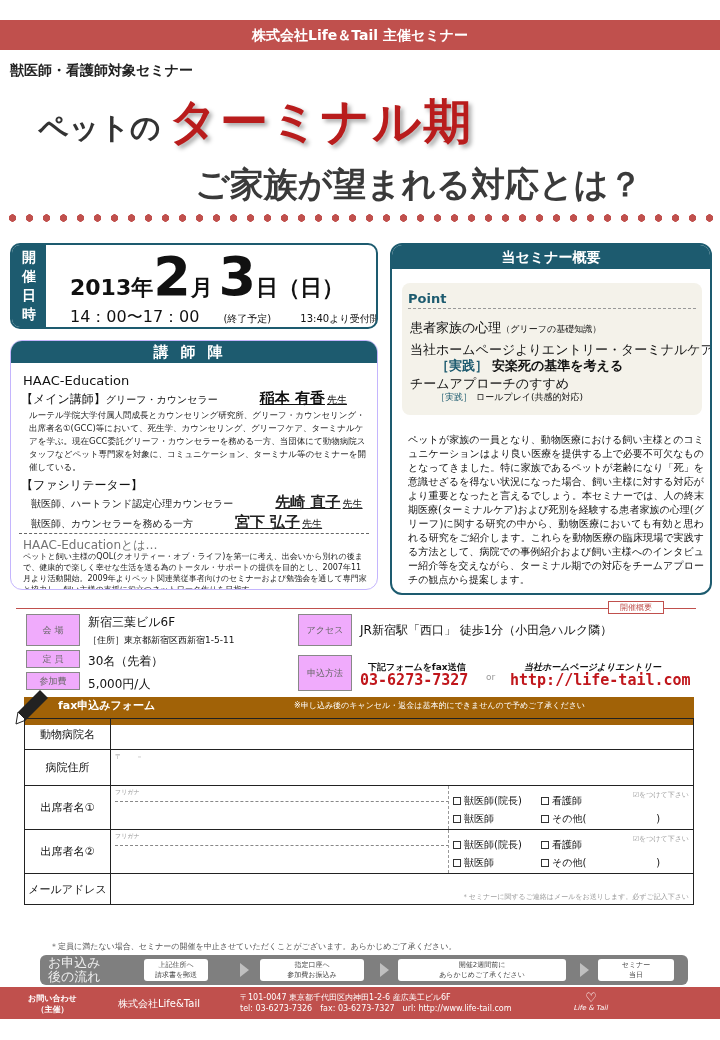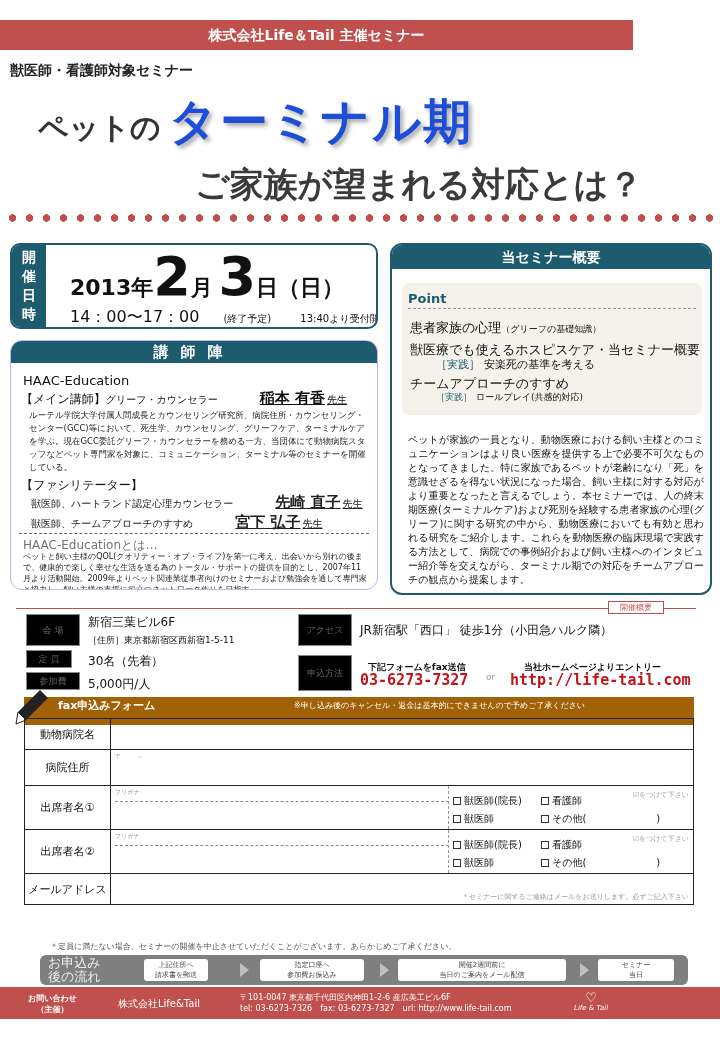--- a/index.html
+++ b/index.html
@@ -1,24 +1,24 @@
 <!DOCTYPE html>
 <html><head>
 <meta charset="utf-8">
 <style>
   * { box-sizing: border-box; margin: 0; padding: 0; }
   html, body { width: 720px; height: 1040px; background: #fff; overflow: hidden; }
   body { font-family: "DejaVu Sans", "Liberation Sans", sans-serif; color: #222; position: relative; }
 
-  .topband { position: absolute; left: 0; top: 20px; width: 633px; height: 30px; background: #c0504d;
+  .topband { position: absolute; left: 0; top: 20px; width: 720px; height: 30px; background: #c0504d;
     color: #fff; font-size: 14px; text-align: center; line-height: 30px; font-weight: bold; }
   .audience { position: absolute; left: 10px; top: 62px; font-size: 14px; font-weight: bold; color: #222; }
   .title1 { position: absolute; left: 38px; top: 90px; white-space: nowrap; }
   .title1 .small { font-size: 30px; font-weight: bold; color: #333; }
-  .title1 .big { font-size: 48px; font-weight: bold; color: #1d4ed8; text-shadow: 3px 3px 4px #aaa; margin-left: 8px; letter-spacing: 2px; }
+  .title1 .big { font-size: 48px; font-weight: bold; color: #b91c1c; text-shadow: 3px 3px 4px #aaa; margin-left: 8px; letter-spacing: 2px; }
   .title2 { position: absolute; left: 195px; top: 162px; font-size: 34px; font-weight: bold; color: #3a3a3a; white-space: nowrap; }
   .dots { position: absolute; left: 0; top: 213px; width: 720px; height: 10px;
     background-image: radial-gradient(circle, #c0504d 3.5px, transparent 4px);
     background-size: 17px 10px; background-position: 4px 0; }
 
   .datebox { position: absolute; left: 10px; top: 243px; width: 368px; height: 86px; border: 2px solid #1d5b6f; border-radius: 10px; overflow: hidden; }
   .datebox .lab { position: absolute; left: 0; top: 0; width: 34px; height: 100%; background: #1d5b6f; color: #fff; font-weight: bold; font-size: 14px;
     display: flex; flex-direction: column; justify-content: center; align-items: center; line-height: 19px; }
   .datebox .dateline { position: absolute; left: 58px; top: 4px; font-weight: bold; white-space: nowrap; color: #111; }
   .dateline .s { font-size: 22px; }
@@ -41,31 +41,31 @@
   .lecturers .abouth { position: absolute; left: 12px; top: 196px; font-size: 12px; color: #737373; }
   .lecturers .about { position: absolute; left: 12px; top: 210px; width: 346px; font-size: 8px; line-height: 11px; color: #222; }
 
   .overview { position: absolute; left: 390px; top: 243px; width: 322px; height: 352px; border: 2px solid #1d5b6f; border-radius: 12px; overflow: hidden; }
   .overview .head { background: #1d5b6f; color: #fff; text-align: center; font-weight: bold; font-size: 14px; height: 24px; line-height: 24px; }
   .overview .pointbox { position: absolute; left: 10px; top: 38px; width: 300px; height: 132px; background: #f4f2ea; border-radius: 8px; }
   .pointbox .ph { position: absolute; left: 6px; top: 8px; font-weight: bold; color: #1d5b6f; font-size: 13px; }
   .pointbox .pline { position: absolute; left: 6px; right: 6px; top: 25px; border-top: 1px dashed #999; }
   .pointbox .p1 { position: absolute; left: 8px; top: 36px; font-size: 13px; color: #111; white-space: nowrap; }
   .pointbox .p2 { position: absolute; left: 8px; top: 58px; font-size: 13px; color: #111; white-space: nowrap; }
-  .pointbox .p2s { position: absolute; left: 34px; top: 74px; font-size: 11px; color: #111; white-space: nowrap; }
+  .pointbox .p2s { position: absolute; left: 34px; top: 74px; font-size: 13px; color: #111; white-space: nowrap; font-weight: bold; }
   .pointbox .p3 { position: absolute; left: 8px; top: 92px; font-size: 13px; color: #111; white-space: nowrap; }
   .pointbox .p3s { position: absolute; left: 34px; top: 108px; font-size: 9px; color: #111; white-space: nowrap; }
   .sub { font-size: 9px; }
   .jissen { color: #1d5b6f; margin-right: 4px; }
   .overview .desc { position: absolute; left: 16px; top: 188px; width: 296px; font-size: 10px; line-height: 14px; color: #111; text-align: justify; }
 
   .redline { position: absolute; left: 16px; top: 608px; width: 680px; border-top: 1px solid #c0504d; }
   .kaisai-tag { position: absolute; left: 608px; top: 601px; width: 56px; height: 13px; background: #fff; border: 1px solid #c0504d; color: #c0504d; font-size: 8px; text-align: center; line-height: 11px; }
 
-  .ilab { position: absolute; border: 1px solid #888; background: #000000; color: #666; font-size: 9px; display: flex; align-items: center; justify-content: center; }
+  .ilab { position: absolute; border: 1px solid #888; background: #f0abfc; color: #666; font-size: 9px; display: flex; align-items: center; justify-content: center; }
   .ival { position: absolute; font-size: 12px; color: #111; white-space: nowrap; }
   .ival.small { font-size: 9px; }
   .tel-red { position: absolute; font-size: 15px; font-weight: bold; color: #c0161b; white-space: nowrap; font-family: "DejaVu Sans Mono", monospace; }
   .or { position: absolute; font-size: 9px; color: #999; }
 
   .formbar { position: absolute; left: 24px; top: 697px; width: 670px; height: 28px; background: #a16207; color: #fff; }
   .formbar .t { position: absolute; left: 34px; top: 1px; font-weight: bold; font-size: 11px; }
   .formbar .n { position: absolute; left: 270px; top: 3px; font-size: 8px; white-space: nowrap; }
   .pencil { position: absolute; left: 14px; top: 688px; width: 40px; height: 40px; }
 
@@ -123,65 +123,65 @@
     <span class="sm">13:40より受付開始</span>
   </div>
 </div>
 
 <div class="lecturers">
   <div class="head">講師陣</div>
   <div class="org">HAAC-Education</div>
   <div class="mainrole">
     <span>【メイン講師】</span><span style="font-size:10px">グリーフ・カウンセラー</span><span class="name">稲本 有香</span><span class="sensei">先生</span>
   </div>
-  <div class="bio">ルーテル学院大学付属人間成長とカウンセリング研究所、病院住所・カウンセリング・センター(GCC)等において、死生学、カウンセリング、グリーフケア、ターミナルケアを学ぶ。現在GCC委託グリーフ・カウンセラーを務める一方、当団体にて動物病院スタッフなどペット専門家を対象に、コミュニケーション、ターミナル等のセミナーを開催している。</div>
+  <div class="bio">ルーテル学院大学付属人間成長とカウンセリング研究所、グリーフ・カウンセリング・出席者名①(GCC)等において、死生学、カウンセリング、グリーフケア、ターミナルケアを学ぶ。現在GCC委託グリーフ・カウンセラーを務める一方、当団体にて動物病院スタッフなどペット専門家を対象に、コミュニケーション、ターミナル等のセミナーを開催している。</div>
   <div class="facilitator">【ファシリテーター】</div>
   <div class="fac1">
     <span>獣医師、ハートランド認定心理カウンセラー</span><span class="name">先崎 直子</span><span class="sensei">先生</span>
   </div>
   <div class="fac2">
-    <span>獣医師、チームアプローチのすすめ</span><span class="name">宮下 弘子</span><span class="sensei">先生</span>
+    <span>獣医師、カウンセラーを務める一方</span><span class="name">宮下 弘子</span><span class="sensei">先生</span>
   </div>
   <div class="dashed"></div>
   <div class="abouth">HAAC-Educationとは…</div>
   <div class="about">ペットと飼い主様のQOL(クオリティー・オブ・ライフ)を第一に考え、出会いから別れの後まで、健康的で楽しく幸せな生活を送る為のトータル・サポートの提供を目的とし、2007年11月より活動開始。2009年よりペット関連業従事者向けのセミナーおよび勉強会を通して専門家と協力し、飼い主様の支援に役立つネットワーク作りを目指す。</div>
 </div>
 
 <div class="overview">
   <div class="head">当セミナー概要</div>
   <div class="pointbox">
     <div class="ph">Point</div>
     <div class="pline"></div>
     <div class="p1"><span>患者家族の心理</span><span class="sub">（グリーフの基礎知識）</span></div>
-    <div class="p2">獣医療でも使えるホスピスケア・当セミナー概要</div>
+    <div class="p2">当社ホームページよりエントリー・ターミナルケア</div>
     <div class="p2s"><span class="jissen">［実践］</span><span>安楽死の基準を考える</span></div>
     <div class="p3">チームアプローチのすすめ</div>
     <div class="p3s"><span class="jissen">［実践］</span><span>ロールプレイ(共感的対応)</span></div>
   </div>
   <div class="desc">ペットが家族の一員となり、動物医療における飼い主様とのコミュニケーションはより良い医療を提供する上で必要不可欠なものとなってきました。特に家族であるペットが老齢になり「死」を意識せざるを得ない状況になった場合、飼い主様に対する対応がより重要となったと言えるでしょう。本セミナーでは、人の終末期医療(ターミナルケア)および死別を経験する患者家族の心理(グリーフ)に関する研究の中から、動物医療においても有効と思われる研究をご紹介します。これらを動物医療の臨床現場で実践する方法として、病院での事例紹介および飼い主様へのインタビュー紹介等を交えながら、ターミナル期での対応をチームアプローチの観点から提案します。</div>
 </div>
 
 <div class="redline"></div>
 <div class="kaisai-tag">開催概要</div>
 
 <div class="ilab" style="left:26px;top:614px;width:54px;height:32px;">会 場</div>
 <div class="ival" style="left:88px;top:614px;">新宿三葉ビル6F</div>
 <div class="ival small" style="left:88px;top:634px;">［住所］東京都新宿区西新宿1-5-11</div>
-<div class="ilab" style="left:26px;top:650px;width:46px;height:18px;">定 員</div>
+<div class="ilab" style="left:26px;top:650px;width:54px;height:18px;">定 員</div>
 <div class="ival" style="left:88px;top:653px;">30名（先着）</div>
 <div class="ilab" style="left:26px;top:672px;width:54px;height:18px;">参加費</div>
 <div class="ival" style="left:88px;top:676px;">5,000円/人</div>
 
 <div class="ilab" style="left:298px;top:614px;width:54px;height:32px;">アクセス</div>
 <div class="ival" style="left:360px;top:622px;">JR新宿駅「西口」 徒歩1分（小田急ハルク隣）</div>
 <div class="ilab" style="left:298px;top:655px;width:54px;height:36px;">申込方法</div>
 <div class="ival small" style="left:368px;top:661px;font-weight:bold;">下記フォームをfax送信</div>
 <div class="tel-red" style="left:360px;top:671px;">03-6273-7327</div>
 <div class="or" style="left:486px;top:672px;">or</div>
-<div class="ival small" style="left:524px;top:661px;font-weight:bold;">当社ホームページよりエントリー</div>
+<div class="ival small" style="left:524px;top:661px;font-weight:bold;font-style:italic;">当社ホームページよりエントリー</div>
 <div class="tel-red" style="left:510px;top:671px;">http://life-tail.com</div>
 
 <div class="formbar">
   <span class="t">fax申込みフォーム</span>
   <span class="n">※申し込み後のキャンセル・返金は基本的にできませんので予めご了承ください</span>
 </div>
 <svg class="pencil" viewBox="0 0 40 40">
   <polygon points="26,2 34,10 12,32 4,24" fill="#222"></polygon>
   <polygon points="4,24 12,32 2,36" fill="#fff" stroke="#222" stroke-width="1"></polygon>
 </svg>
@@ -252,21 +252,21 @@
       <div>請求書を郵送</div>
     </div>
   <div class="arrow" style="left:200px;"></div>
   <div class="step" style="left:220px;width:104px;">
       <div>指定口座へ</div>
       <div>参加費お振込み</div>
     </div>
   <div class="arrow" style="left:340px;"></div>
   <div class="step" style="left:358px;width:168px;">
       <div>開催2週間前に</div>
-      <div>当日のご案内をメール配信</div>
+      <div>あらかじめご了承ください</div>
     </div>
   <div class="arrow" style="left:540px;"></div>
   <div class="step" style="left:558px;width:76px;">
       <div>セミナー</div>
       <div>当日</div>
     </div>
 </div>
 
 <div class="footer">
   <div class="a">

